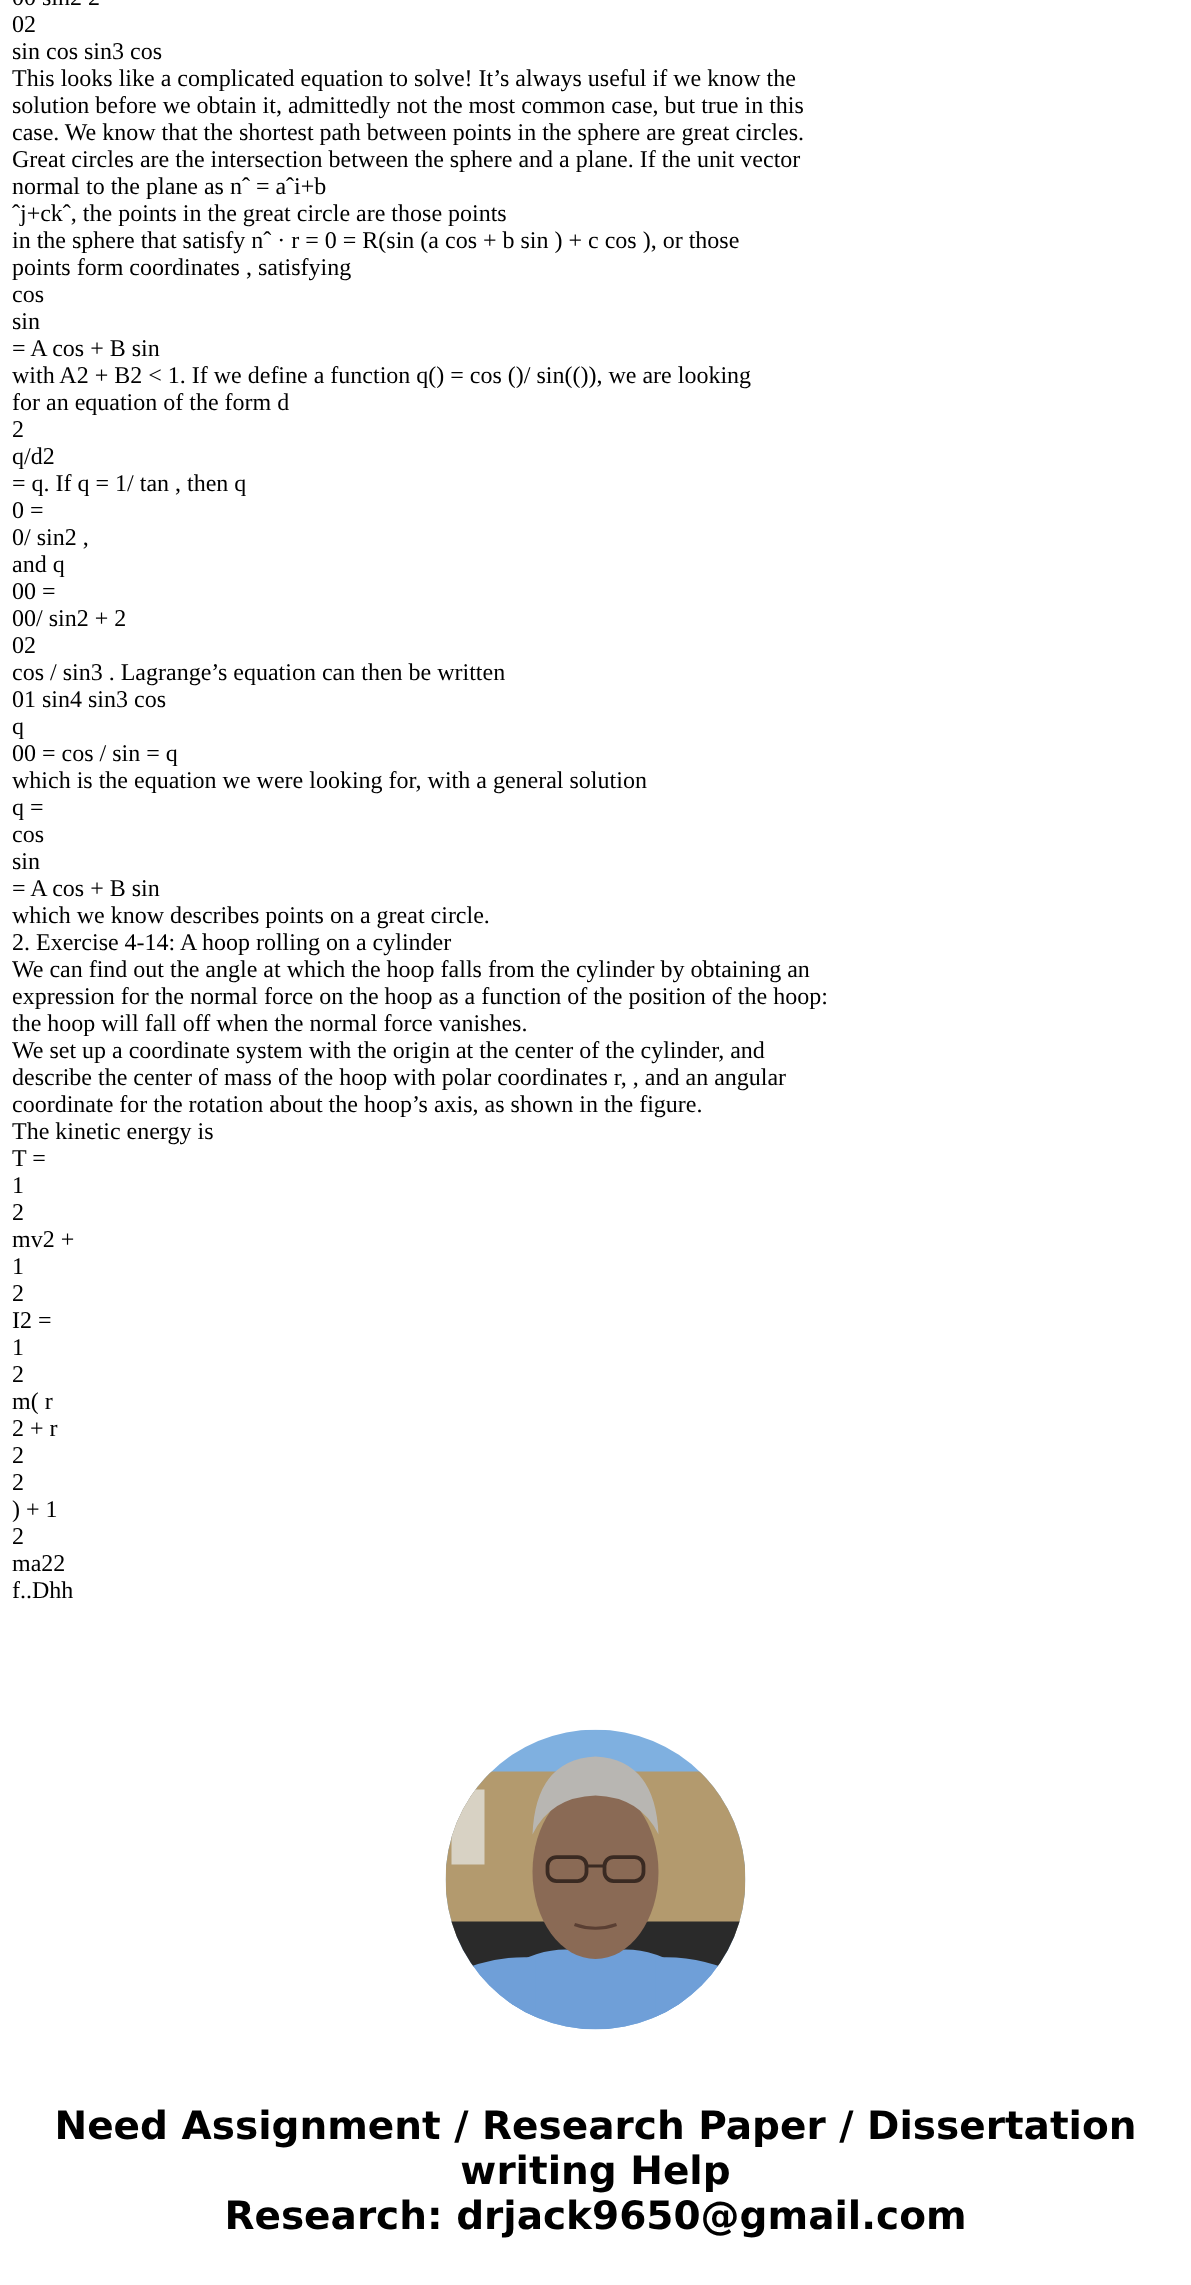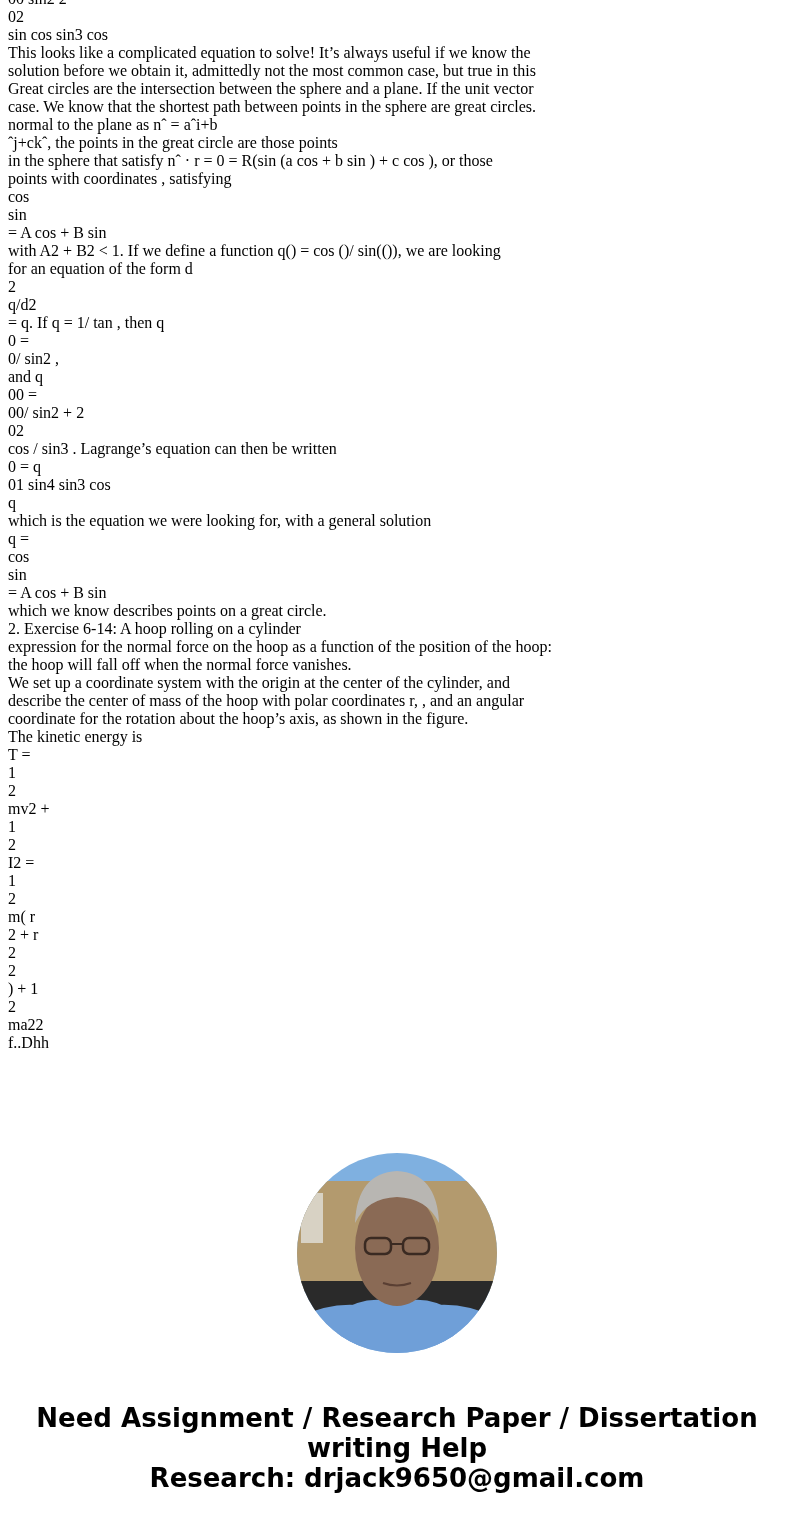--- a/index.html
+++ b/index.html
@@ -60,51 +60,52 @@
   </style>
 </head>
 <body>
 
 <div class="doc">
   <span class="line">00 sin2 2</span>
   <span class="line">02</span>
   <span class="line">sin cos sin3 cos</span>
   <span class="line">This looks like a complicated equation to solve! It’s always useful if we know the</span>
   <span class="line">solution before we obtain it, admittedly not the most common case, but true in this</span>
+  <span class="line">case. We know that the shortest path between points in the sphere are great circles.</span>
   <span class="line">Great circles are the intersection between the sphere and a plane. If the unit vector</span>
-  <span class="line">case. We know that the shortest path between points in the sphere are great circles.</span>
   <span class="line">normal to the plane as nˆ = aˆi+b</span>
   <span class="line">ˆj+ckˆ, the points in the great circle are those points</span>
   <span class="line">in the sphere that satisfy nˆ · r = 0 = R(sin (a cos + b sin ) + c cos ), or those</span>
-  <span class="line">points with coordinates , satisfying</span>
+  <span class="line">points form coordinates , satisfying</span>
   <span class="line">cos</span>
   <span class="line">sin</span>
   <span class="line">= A cos + B sin</span>
   <span class="line">with A2 + B2 &lt; 1. If we define a function q() = cos ()/ sin(()), we are looking</span>
   <span class="line">for an equation of the form d</span>
   <span class="line">2</span>
   <span class="line">q/d2</span>
   <span class="line">= q. If q = 1/ tan , then q</span>
   <span class="line">0 =</span>
   <span class="line">0/ sin2 ,</span>
   <span class="line">and q</span>
   <span class="line">00 =</span>
   <span class="line">00/ sin2 + 2</span>
   <span class="line">02</span>
   <span class="line">cos / sin3 . Lagrange’s equation can then be written</span>
-  <span class="line">0 = q</span>
   <span class="line">01 sin4 sin3 cos</span>
   <span class="line">q</span>
+  <span class="line">00 = cos / sin = q</span>
   <span class="line">which is the equation we were looking for, with a general solution</span>
   <span class="line">q =</span>
   <span class="line">cos</span>
   <span class="line">sin</span>
   <span class="line">= A cos + B sin</span>
   <span class="line">which we know describes points on a great circle.</span>
-  <span class="line">2. Exercise 6-14: A hoop rolling on a cylinder</span>
+  <span class="line">2. Exercise 4-14: A hoop rolling on a cylinder</span>
+  <span class="line">We can find out the angle at which the hoop falls from the cylinder by obtaining an</span>
   <span class="line">expression for the normal force on the hoop as a function of the position of the hoop:</span>
   <span class="line">the hoop will fall off when the normal force vanishes.</span>
   <span class="line">We set up a coordinate system with the origin at the center of the cylinder, and</span>
   <span class="line">describe the center of mass of the hoop with polar coordinates r, , and an angular</span>
   <span class="line">coordinate for the rotation about the hoop’s axis, as shown in the figure.</span>
   <span class="line">The kinetic energy is</span>
   <span class="line">T =</span>
   <span class="line">1</span>
   <span class="line">2</span>
   <span class="line">mv2 +</span>

